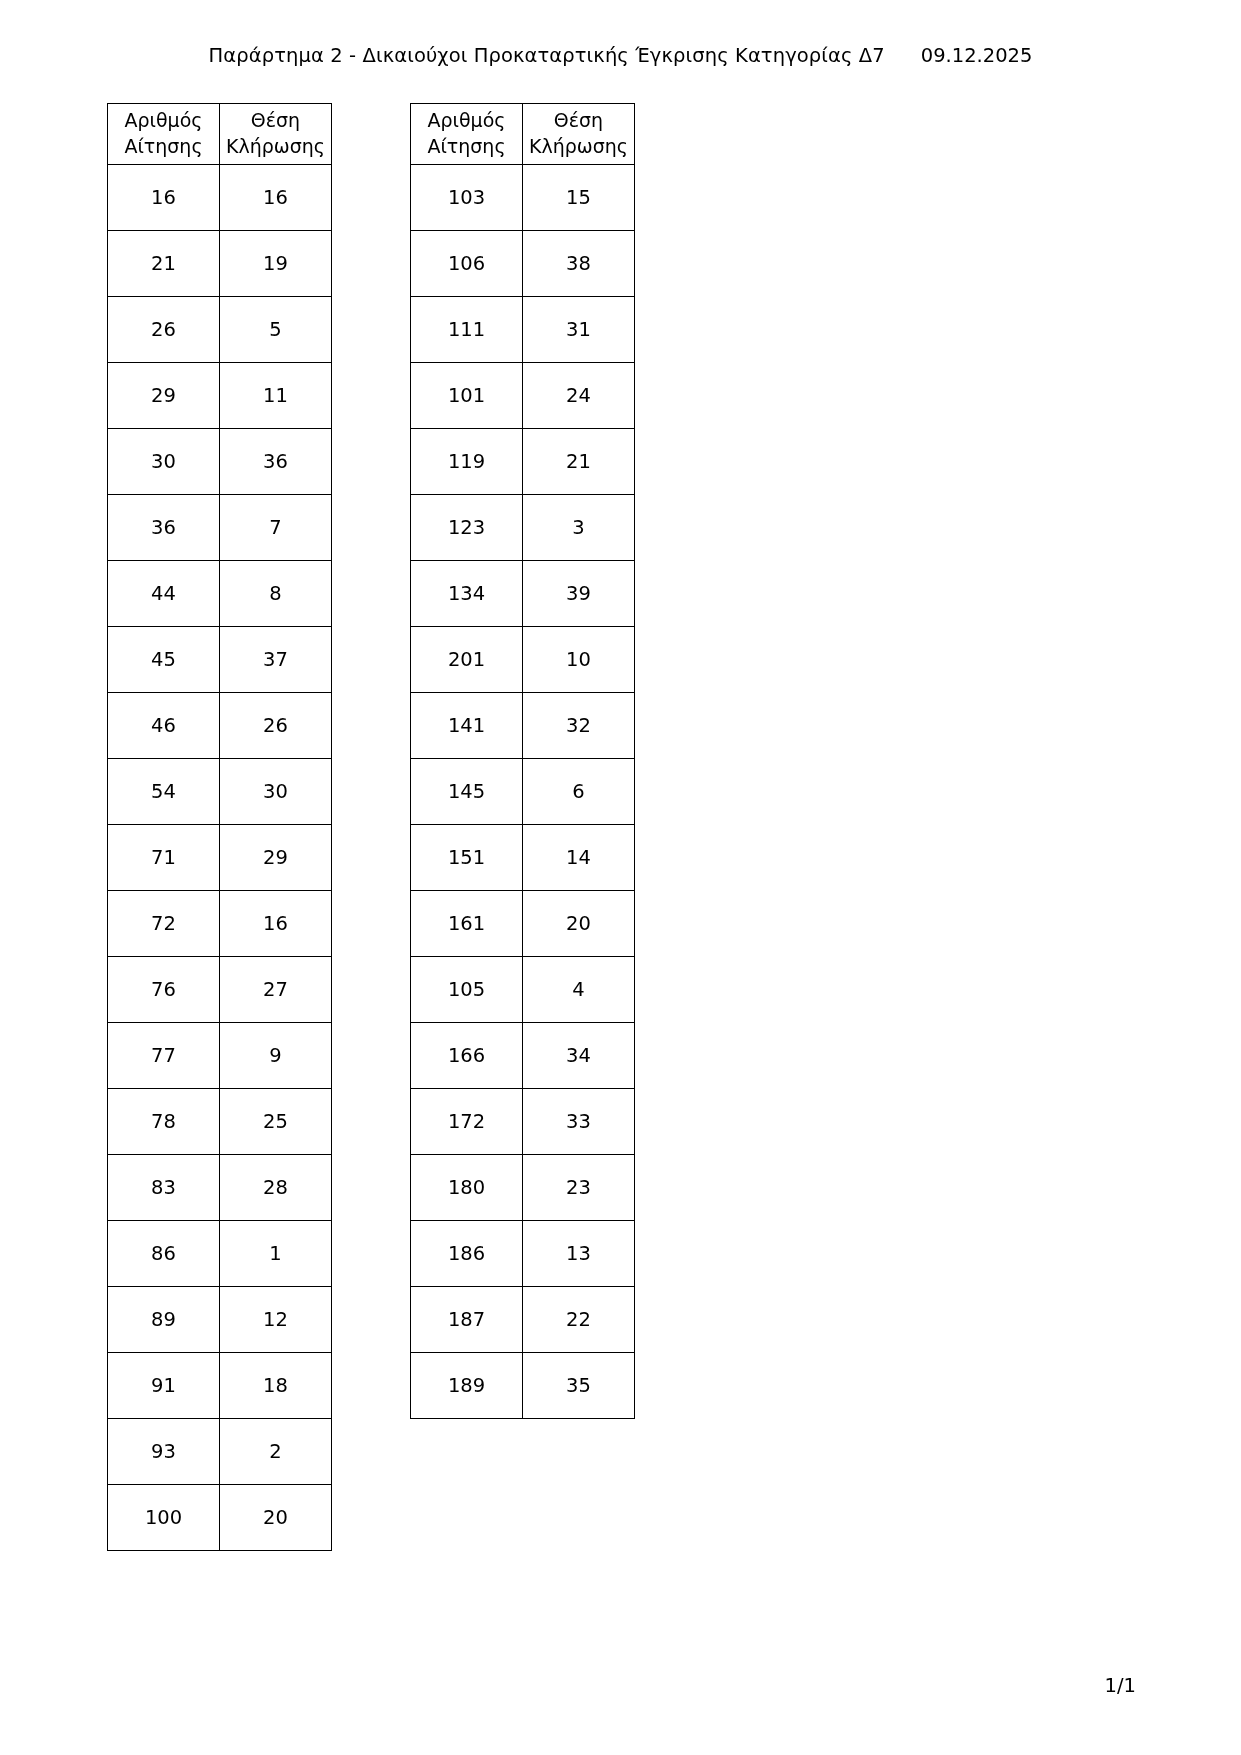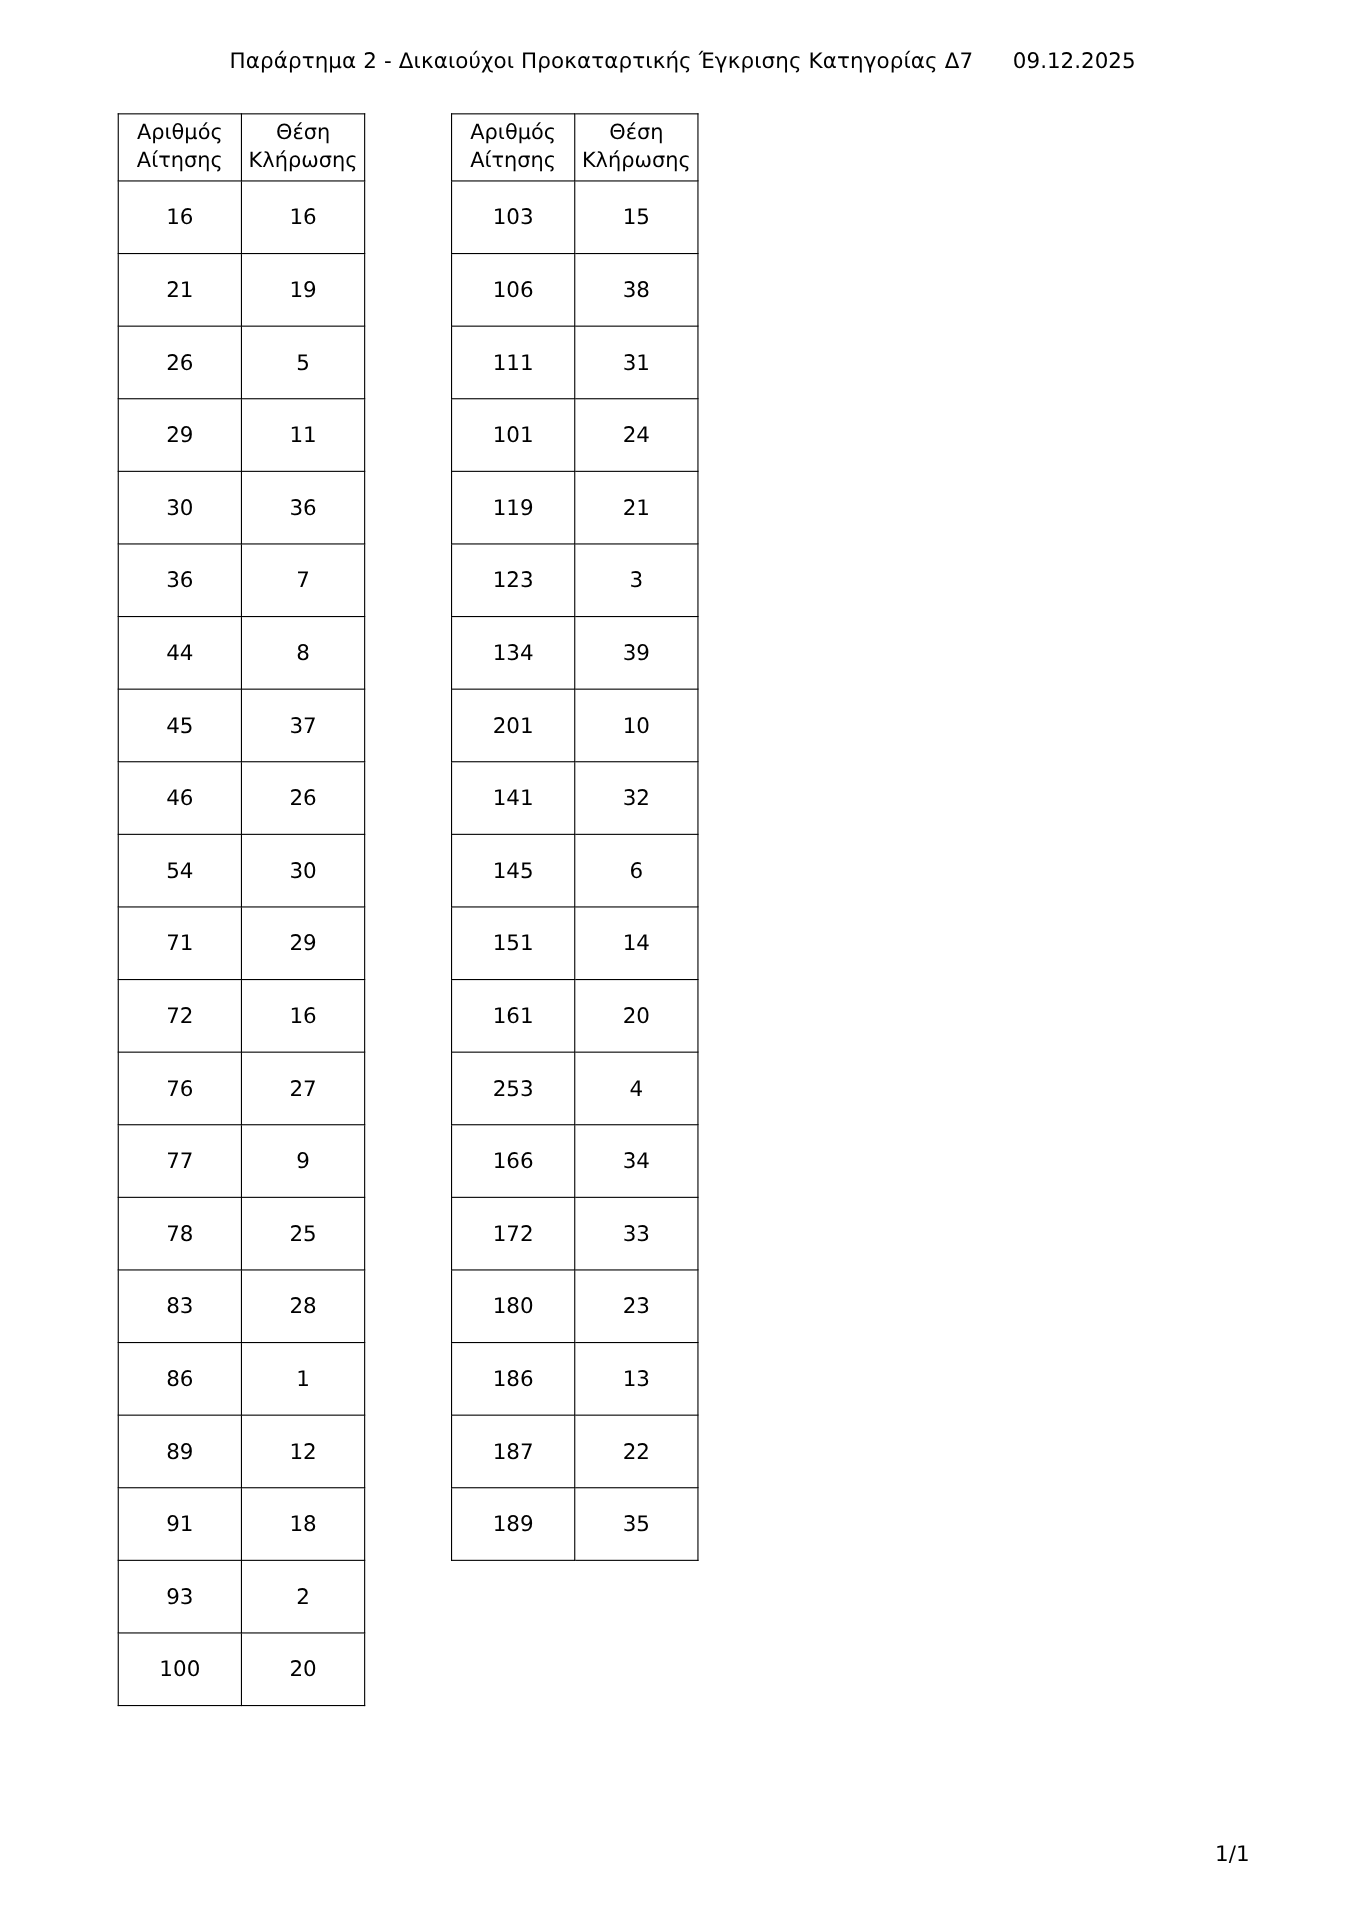--- a/index.html
+++ b/index.html
@@ -250,21 +250,21 @@
           </tr>
           <tr>
             <td>151</td>
             <td>14</td>
           </tr>
           <tr>
             <td>161</td>
             <td>20</td>
           </tr>
           <tr>
-            <td>253</td>
+            <td>105</td>
             <td>4</td>
           </tr>
           <tr>
             <td>166</td>
             <td>34</td>
           </tr>
           <tr>
             <td>172</td>
             <td>33</td>
           </tr>

